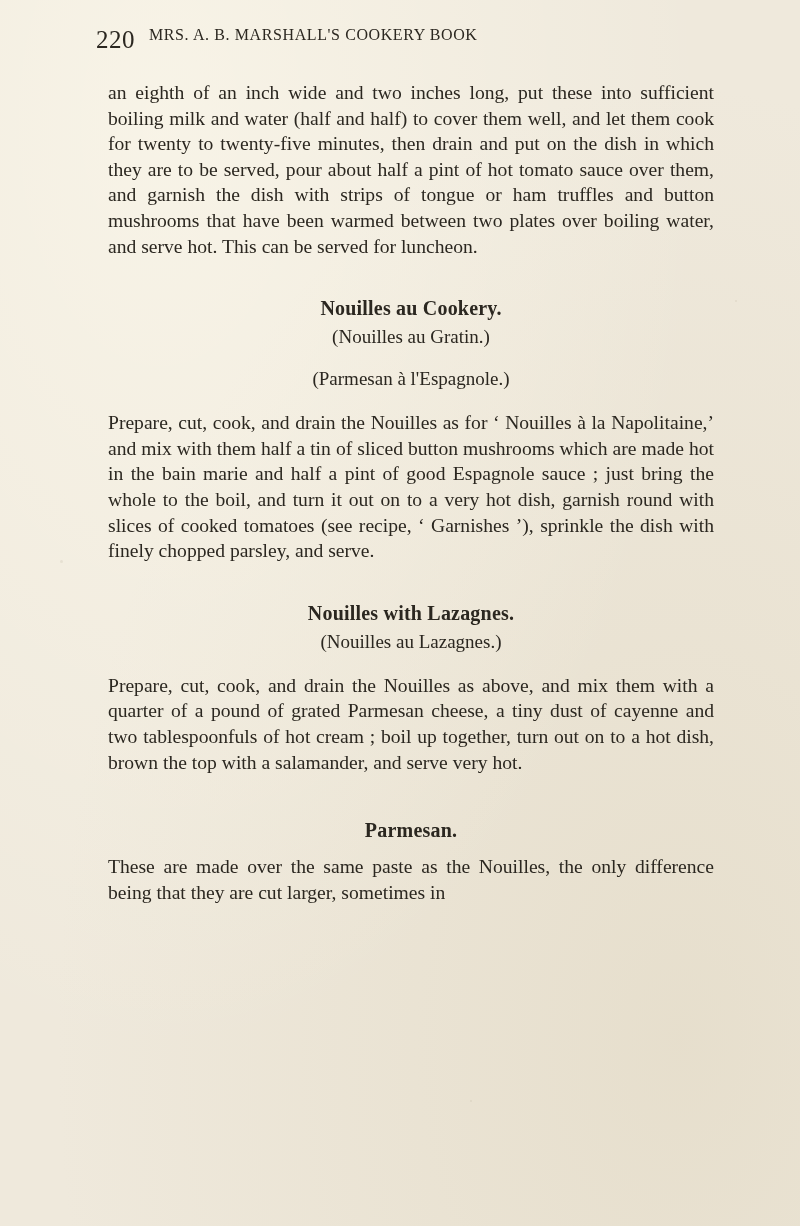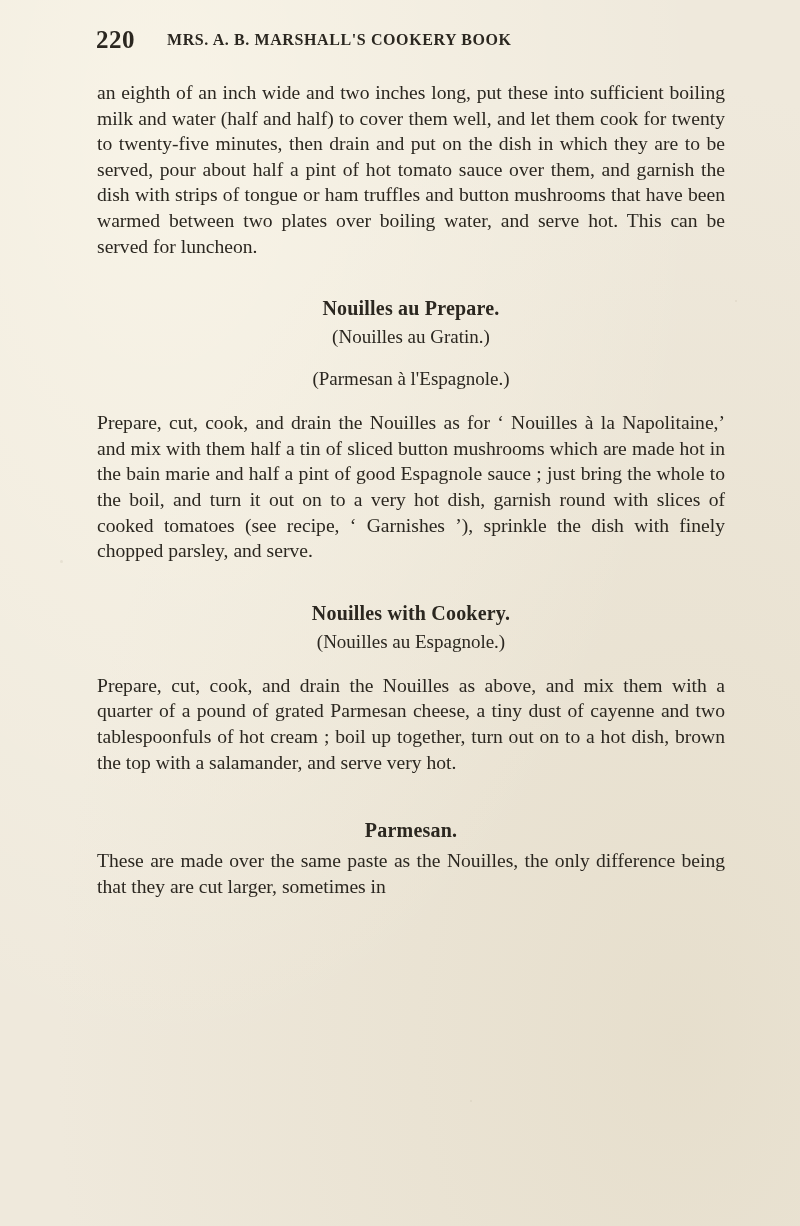--- a/index.html
+++ b/index.html
@@ -20,44 +20,43 @@
     height: 1226px;
     box-sizing: border-box;
     padding: 26px 74px 0 96px;
     background:
       radial-gradient(ellipse at 20% 10%, rgba(255,252,240,0.55), rgba(255,252,240,0) 60%),
       radial-gradient(ellipse at 85% 85%, rgba(214,203,176,0.35), rgba(214,203,176,0) 65%),
       #efe9dc;
   }
   .running-head {
     display: flex;
-    align-items: center;
-    gap: 32px;
+    align-items: flex-start;
+    gap: 14px;
     margin: 0 0 26px 0;
-    font-weight: bold;
   }
   .folio {
     font-size: 25px;
     letter-spacing: 0.5px;
   }
   .head-title {
     font-size: 16px;
     letter-spacing: 0.6px;
     text-transform: uppercase;
     font-variant: small-caps;
   }
   .body-text {
     font-size: 19.6px;
     line-height: 25.6px;
     text-align: justify;
     text-justify: inter-word;
     hyphens: none;
   }
   p.para {
-    margin: 1px;
+    margin: 12px;
     text-indent: 0;
   }
   .section {
     margin-top: 0;
   }
   .sec-title {
     text-align: center;
     font-size: 20px;
     font-weight: bold;
     margin: 38px 0 6px 0;
@@ -88,32 +87,32 @@
 <div class="page">
 
   <div class="running-head">
     <span class="folio">220</span>
     <span class="head-title">Mrs. A. B. Marshall's Cookery Book</span>
   </div>
 
   <p class="body-text para first-block">an eighth of an inch wide and two inches long, put these into sufficient boiling milk and water (half and half) to cover them well, and let them cook for twenty to twenty-five minutes, then drain and put on the dish in which they are to be served, pour about half a pint of hot tomato sauce over them, and garnish the dish with strips of tongue or ham truffles and button mushrooms that have been warmed between two plates over boiling water, and serve hot. This can be served for luncheon.</p>
 
   <div class="section">
-    <h2 class="sec-title">Nouilles au Prepare.</h2>
+    <h2 class="sec-title">Nouilles au Cookery.</h2>
     <div class="sec-sub">(Nouilles au Gratin.)</div>
   </div>
 
   <div class="section">
     <div class="sec-sub">(Parmesan à l'Espagnole.)</div>
     <p class="body-text para">Prepare, cut, cook, and drain the Nouilles as for ‘ Nouilles à la Napolitaine,’ and mix with them half a tin of sliced button mushrooms which are made hot in the bain marie and half a pint of good Espagnole sauce ; just bring the whole to the boil, and turn it out on to a very hot dish, garnish round with slices of cooked tomatoes (see recipe, ‘ Garnishes ’), sprinkle the dish with finely chopped parsley, and serve.</p>
   </div>
 
   <div class="section">
-    <h2 class="sec-title">Nouilles with Cookery.</h2>
-    <div class="sec-sub">(Nouilles au Espagnole.)</div>
+    <h2 class="sec-title">Nouilles with Lazagnes.</h2>
+    <div class="sec-sub">(Nouilles au Lazagnes.)</div>
     <p class="body-text para">Prepare, cut, cook, and drain the Nouilles as above, and mix them with a quarter of a pound of grated Parmesan cheese, a tiny dust of cayenne and two tablespoonfuls of hot cream ; boil up together, turn out on to a hot dish, brown the top with a salamander, and serve very hot.</p>
   </div>
 
   <div class="section lazagnes-gap">
     <h2 class="sec-title">Parmesan.</h2>
     <p class="body-text para">These are made over the same paste as the Nouilles, the only difference being that they are cut larger, sometimes in</p>
   </div>
 
   <span class="speck" style="left:60px; top:560px; width:3px; height:3px;"></span>
   <span class="speck" style="left:735px; top:300px; width:2px; height:2px;"></span>

